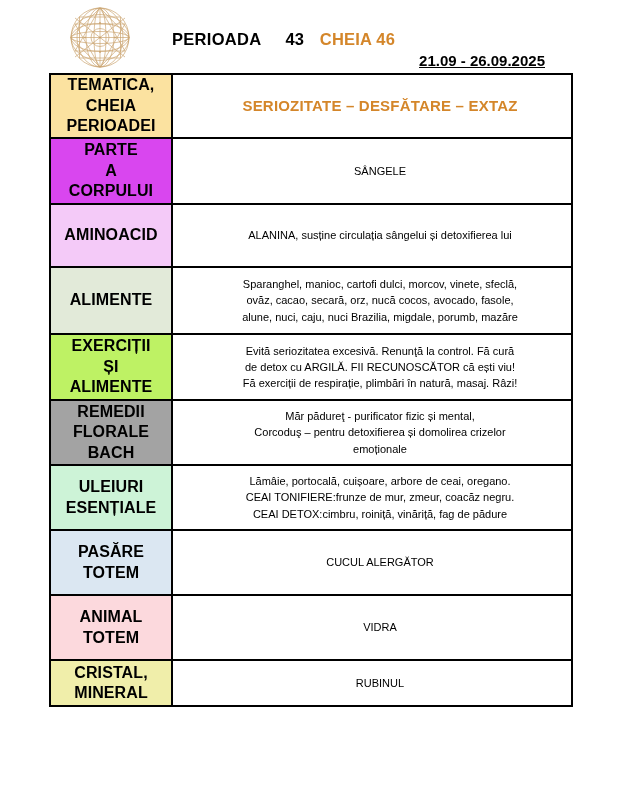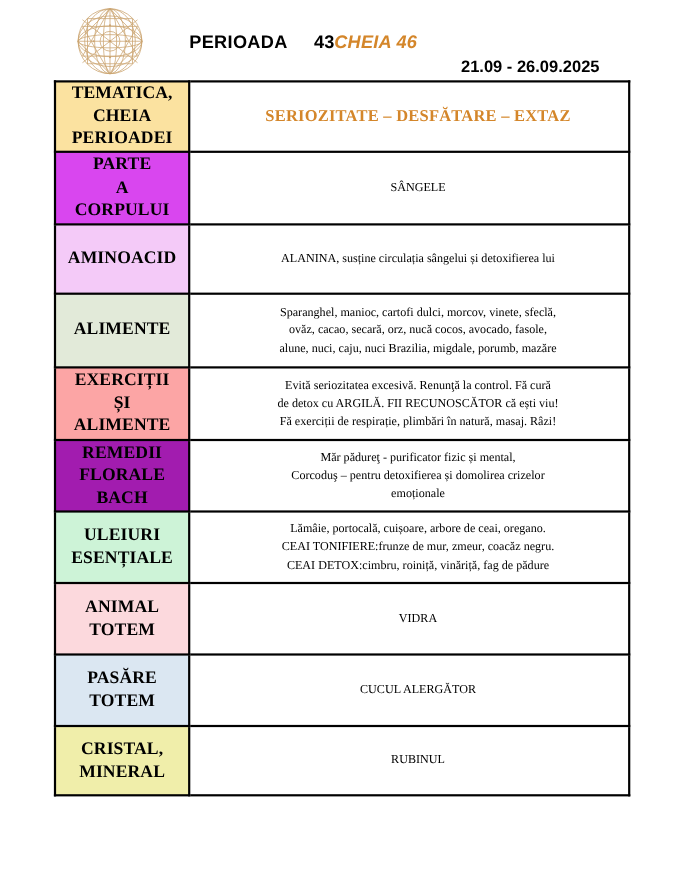--- a/index.html
+++ b/index.html
@@ -52,49 +52,49 @@
     font-size: 16.5px;
     font-weight: bold;
     color: #000000;
     margin-left: 24px;
     white-space: nowrap;
   }
   .hdr-key {
     font-size: 16.5px;
     font-weight: bold;
     color: #d4862a;
+    margin-left: 16px;
     letter-spacing: 0.2px;
     white-space: nowrap;
-    font-style: italic;
   }
   #header-dates {
     position: absolute;
     left: 0;
     top: 52px;
     width: 545px;
     text-align: right;
     font-size: 15px;
     font-weight: bold;
     color: #000000;
+    text-decoration: underline;
   }
 
   
   #sheet-table {
     position: absolute;
     left: 49px;
     top: 73px;
     width: 524px;
     border-collapse: collapse;
     table-layout: fixed;
   }
   #sheet-table td {
     border: 2.3px solid #000000;
     padding: 0;
     vertical-align: middle;
-    font-family: Liberation Serif, serif;
   }
   .label-cell {
     width: 120px;
     text-align: center;
     font-weight: bold;
     font-size: 16px;
     line-height: 1.28;
     letter-spacing: 0.1px;
     padding: 2px 2px;
   }
@@ -190,33 +190,33 @@
         <td class="label-cell" style="background: rgb(226, 234, 217);">
           <span class="lline">ALIMENTE</span>
         </td>
         <td class="value-cell">
           <span class="vline">Sparanghel, manioc, cartofi dulci, morcov, vinete, sfeclă,</span>
           <span class="vline">ovăz, cacao, secară, orz, nucă cocos, avocado, fasole,</span>
           <span class="vline">alune, nuci, caju, nuci Brazilia, migdale, porumb, mazăre</span>
         </td>
       </tr>
       <tr style="height: 66px;">
-        <td class="label-cell" style="background: #fca5a5; margin-top: 19px;">
+        <td class="label-cell" style="background: #bef264; margin-top: 19px;">
           <span class="lline">EXERCIȚII</span>
           <span class="lline">ȘI</span>
           <span class="lline">ALIMENTE</span>
         </td>
         <td class="value-cell">
           <span class="vline">Evită seriozitatea excesivă. Renunţă la control. Fă cură</span>
           <span class="vline">de detox cu ARGILĂ. FII RECUNOSCĂTOR că ești viu!</span>
           <span class="vline">Fă exerciții de respirație, plimbări în natură, masaj. Râzi!</span>
         </td>
       </tr>
       <tr style="height: 65px;">
-        <td class="label-cell" style="background: #a21caf;">
+        <td class="label-cell" style="background: #a3a3a3;">
           <span class="lline">REMEDII</span>
           <span class="lline">FLORALE</span>
           <span class="lline">BACH</span>
         </td>
         <td class="value-cell">
           <span class="vline">Măr pădureţ - purificator fizic și mental,</span>
           <span class="vline">Corcoduş – pentru detoxifierea și domolirea crizelor</span>
           <span class="vline">emoționale</span>
         </td>
       </tr>
@@ -225,38 +225,38 @@
           <span class="lline">ULEIURI</span>
           <span class="lline">ESENȚIALE</span>
         </td>
         <td class="value-cell">
           <span class="vline">Lămâie, portocală, cuișoare, arbore de ceai, oregano.</span>
           <span class="vline">CEAI TONIFIERE:frunze  de mur, zmeur, coacăz negru.</span>
           <span class="vline">CEAI DETOX:cimbru, roiniță, vinăriță, fag de pădure</span>
         </td>
       </tr>
       <tr style="height: 65px;">
+        <td class="label-cell" style="background: rgb(219, 231, 242);">
+          <span class="lline">PASĂRE</span>
+          <span class="lline">TOTEM</span>
+        </td>
+        <td class="value-cell">
+          <span class="vline">CUCUL ALERGĂTOR</span>
+        </td>
+      </tr>
+      <tr style="height: 65px;">
         <td class="label-cell" style="background: rgb(252, 217, 221);">
           <span class="lline">ANIMAL</span>
           <span class="lline">TOTEM</span>
         </td>
         <td class="value-cell">
           <span class="vline">VIDRA</span>
         </td>
       </tr>
-      <tr style="height: 65px;">
-        <td class="label-cell" style="background: rgb(219, 231, 242);">
-          <span class="lline">PASĂRE</span>
-          <span class="lline">TOTEM</span>
-        </td>
-        <td class="value-cell">
-          <span class="vline">CUCUL ALERGĂTOR</span>
-        </td>
-      </tr>
-      <tr style="height: 63px; padding-left: 17px;">
+      <tr style="height: 46px; padding-left: 17px;">
         <td class="label-cell" style="background: rgb(240, 238, 170);">
           <span class="lline">CRISTAL,</span>
           <span class="lline">MINERAL</span>
         </td>
         <td class="value-cell">
           <span class="vline">RUBINUL</span>
         </td>
       </tr>
     </tbody>
 </table>

